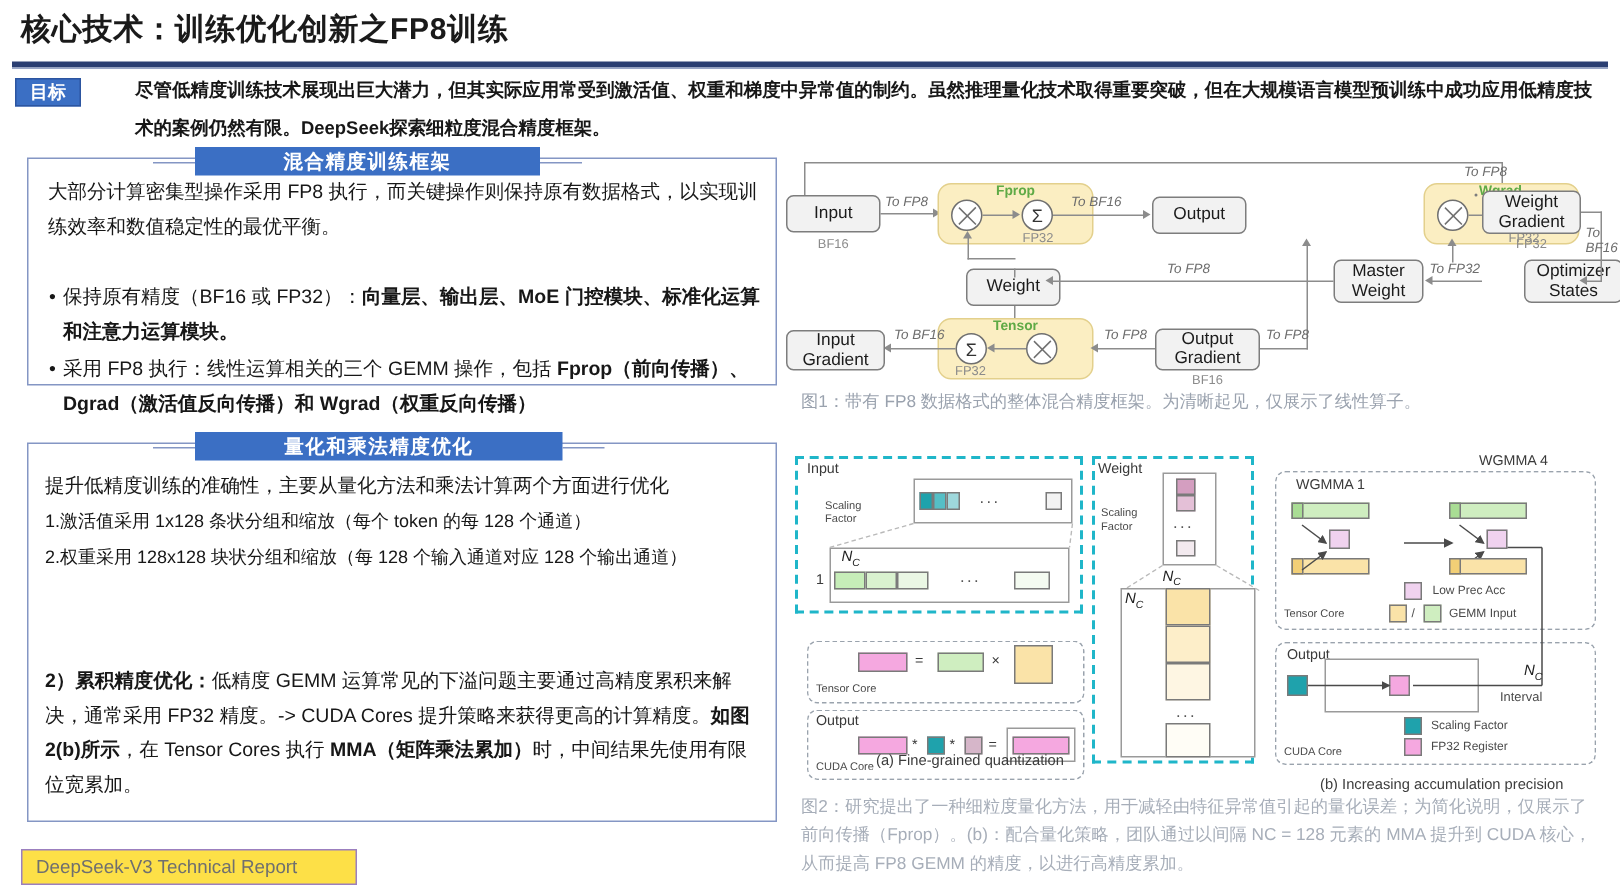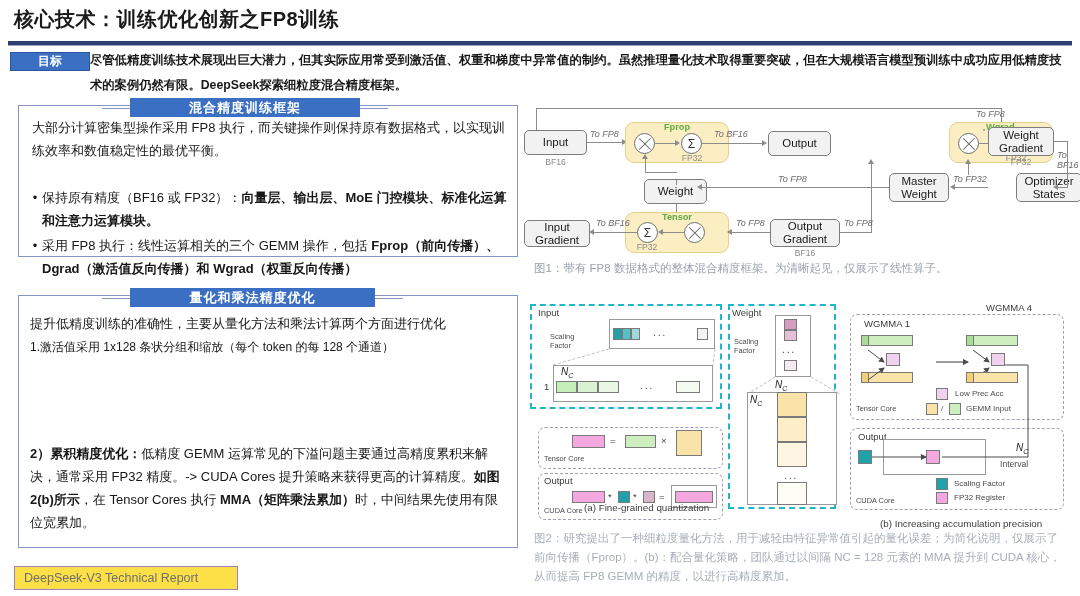--- a/index.html
+++ b/index.html
@@ -23,21 +23,21 @@
     position:absolute; left:8px; top:41px; width:1064px; height:4px;
     background:#2b3f72;
   }
   #title-rule2 {
     position:absolute; left:8px; top:45px; width:1064px; height:1px;
     background:#9aa7c7;
   }
 
   
   #objective-badge {
-    position:absolute; left:10px; top:52px; width:80px; height:19px;
+    position:absolute; left:10px; top:52px; width:44px; height:19px;
     background:#3b6fc4; border:1px solid #2c55a0;
     color:#fff; font-size:12px; font-weight:bold;
     display:flex; align-items:center; justify-content:center;
   }
   #objective-text {
     position:absolute; left:90px; top:48px; width:975px;
     font-size:12.3px; font-weight:bold; line-height:25px; color:#171717;
   }
 
   
@@ -182,20 +182,21 @@
     <span class="dot">•</span>
     <span class="btext"><span>采用 FP8 执行：线性运算相关的三个 GEMM 操作，包括 </span><b>Fprop（前向传播）、Dgrad（激活值反向传播）和 Wgrad（权重反向传播）</b></span>
   </div>
 </div>
 
 <div id="panel2" class="panel"></div>
 <div id="panel2-head" class="panel-head">量化和乘法精度优化</div>
 <div id="p2-lines" class="body-text">
   <div class="ln">提升低精度训练的准确性，主要从量化方法和乘法计算两个方面进行优化</div>
   <div class="ln" id="p2-sub">1.激活值采用 1x128 条状分组和缩放（每个 token 的每 128 个通道）</div>
+  <div class="ln" style="font-size:12px">2.权重采用 128x128 块状分组和缩放（每 128 个输入通道对应 128 个输出通道）</div>
 </div>
 <div id="p2-para2" class="body-text">
   <b>2）累积精度优化：</b><span>低精度 GEMM 运算常见的下溢问题主要通过高精度累积来解决，通常采用 FP32 精度。-&gt; CUDA Cores 提升策略来获得更高的计算精度。</span><b>如图2(b)所示</b><span>，在 Tensor Cores 执行 </span><b>MMA（矩阵乘法累加）</b><span>时，中间结果先使用有限位宽累加。</span>
 </div>
 
 <div id="source-chip">DeepSeek-V3 Technical Report</div>
 
 <div id="fig1-wrap">
 
   <div class="edge ev" style="left:12px; top:8px; height:28px;"></div>

